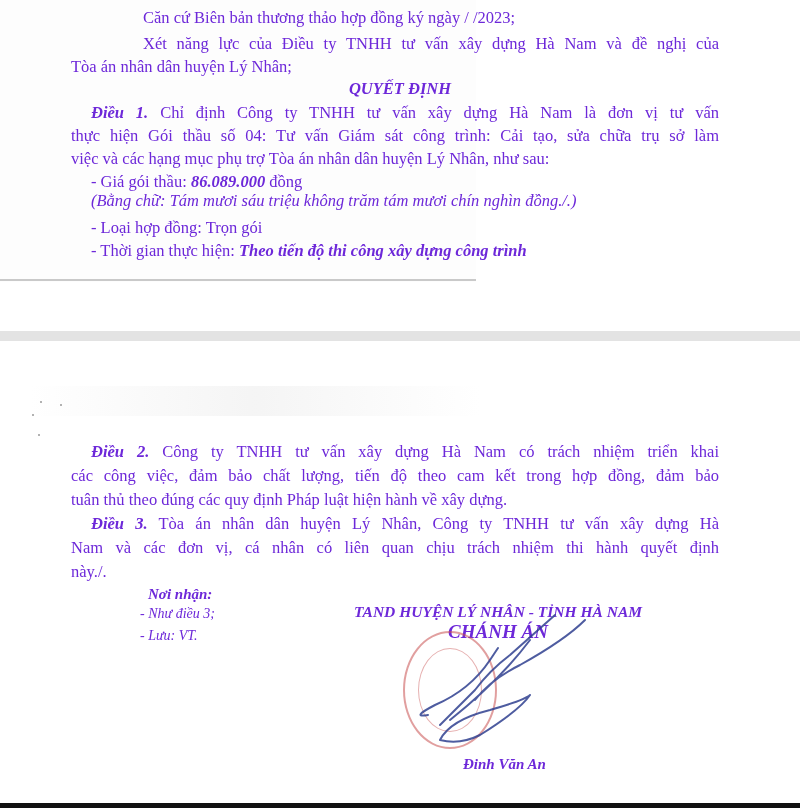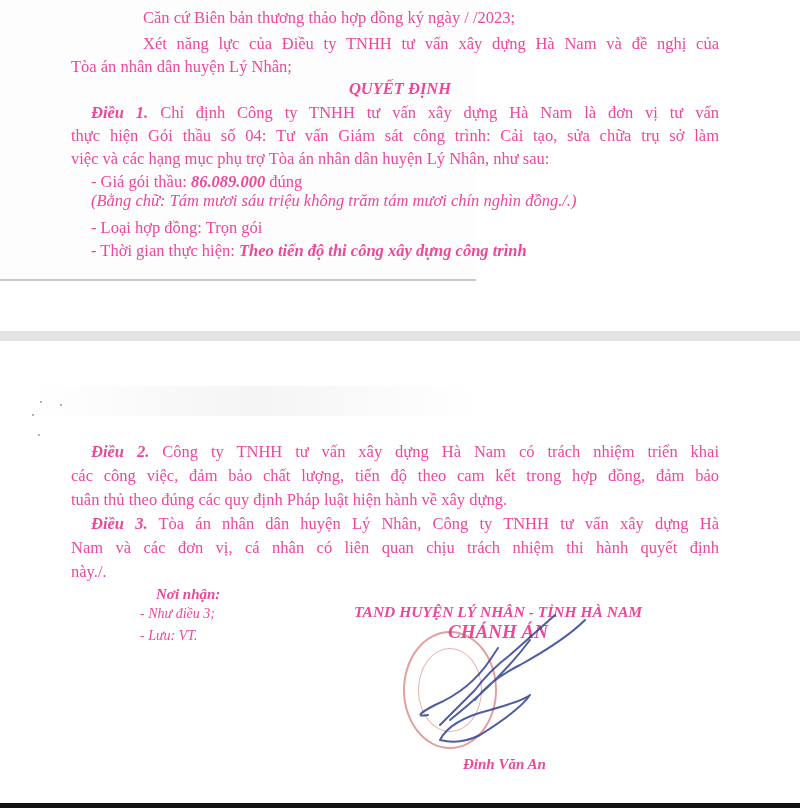--- a/index.html
+++ b/index.html
@@ -8,21 +8,21 @@
   .page1 { position:absolute; left:0; top:0; width:800px; height:282px; background:#fdfdfd; }
   .page1-edge2 { position:absolute; left:0; top:279px; width:476px; height:2px; background:#c9c9c9; }
   .page1-right { position:absolute; left:476px; top:0; width:324px; height:282px; background:#ffffff; }
   .gap { position:absolute; left:0; top:282px; width:800px; height:50px; background:#ffffff; }
   .separator { position:absolute; left:0; top:331px; width:800px; height:10px; background:#e3e3e3; }
   .page2 { position:absolute; left:0; top:341px; width:800px; height:462px; background:#ffffff; }
   .page2-faint { position:absolute; left:30px; top:386px; width:450px; height:30px;
                  background:linear-gradient(90deg, rgba(240,240,240,0.0), rgba(238,238,238,0.6), rgba(240,240,240,0.0)); }
   .bottom-bar { position:absolute; left:0; top:803px; width:800px; height:5px; background:#111; }
 
-  .line { position:absolute; font-size:16.5px; line-height:20px; white-space:nowrap; color:#ec4899; }
+  .line { position:absolute; font-size:16.5px; line-height:20px; white-space:nowrap; color:#6d28d9; }
   .just { text-align:justify; text-align-last:justify; }
   .b { font-weight:bold;font-style:italic; }
   .i { font-style:italic; }
   .center { text-align:center; }
 
   .dot { position:absolute; width:2px; height:2px; background:#999; border-radius:50%; }
 
   .seal { position:absolute; left:403px; top:631px; width:94px; height:118px; border-radius:50%;
           border:2px solid rgba(200,80,80,0.55); box-sizing:border-box; }
   .seal-inner { position:absolute; left:418px; top:648px; width:64px; height:84px; border-radius:50%;
@@ -42,21 +42,21 @@
 <div class="line b center" style="left:0;top:79px;width:800px;">QUYẾT ĐỊNH</div>
 
 <div class="line just" style="left:91px;top:103px;width:628px;">
   <span class="b">Điều 1.</span>
   <span>Chỉ định Công ty TNHH tư vấn xây dựng Hà Nam là đơn vị tư vấn</span>
 </div>
 <div class="line just" style="left:71px;top:126px;width:648px;">thực hiện Gói thầu số 04: Tư vấn Giám sát công trình: Cải tạo, sửa chữa trụ sở làm</div>
 <div class="line" style="left:71px;top:149px;">việc và các hạng mục phụ trợ Tòa án nhân dân huyện Lý Nhân, như sau:</div>
 
 <div class="line" style="left:91px;top:172px;">
-  <span>- Giá gói thầu: </span><span class="b">86.089.000</span><span> đúng</span>
+  <span>- Giá gói thầu: </span><span class="b">86.089.000</span><span> đồng</span>
 </div>
 <div class="line i" style="left:91px;top:191px;">(Bằng chữ: Tám mươi sáu triệu không trăm tám mươi chín nghìn đồng./.)</div>
 <div class="line" style="left:91px;top:218px;">- Loại hợp đồng: Trọn gói</div>
 <div class="line" style="left:91px;top:241px;">
   <span>- Thời gian thực hiện: </span><span class="b">Theo tiến độ thi công xây dựng công trình</span>
 </div>
 
 <div class="gap"></div>
 <div class="separator"></div>
 
@@ -74,21 +74,21 @@
 <div class="line just" style="left:71px;top:466px;width:648px;">các công việc, đảm bảo chất lượng, tiến độ theo cam kết trong hợp đồng, đảm bảo</div>
 <div class="line" style="left:71px;top:490px;">tuân thủ theo đúng các quy định Pháp luật hiện hành về xây dựng.</div>
 
 <div class="line just" style="left:91px;top:514px;width:628px;">
   <span class="b">Điều 3.</span>
   <span>Tòa án nhân dân huyện Lý Nhân, Công ty TNHH tư vấn xây dựng Hà</span>
 </div>
 <div class="line just" style="left:71px;top:538px;width:648px;">Nam và các đơn vị, cá nhân có liên quan chịu trách nhiệm thi hành quyết định</div>
 <div class="line" style="left:71px;top:562px;">này./.</div>
 
-<div class="line b i" style="left:156px;top:584px;font-size:15px;">Nơi nhận:</div>
+<div class="line b i" style="left:148px;top:584px;font-size:15px;">Nơi nhận:</div>
 <div class="line i" style="left:140px;top:604px;font-size:14px;">- Như điều 3;</div>
 <div class="line i" style="left:140px;top:626px;font-size:14px;">- Lưu: VT.</div>
 
 <div class="line b" style="left:299px;top:602px;width:398px;text-align:center;font-size:15.5px;">TAND HUYỆN LÝ NHÂN - TỈNH HÀ NAM</div>
 <div class="line b" style="left:299px;top:622px;width:398px;text-align:center;font-size:19px;">CHÁNH ÁN</div>
 
 <div class="seal"></div>
 <div class="seal-inner"></div>
 
 <svg class="signature" viewBox="0 0 260 150">

